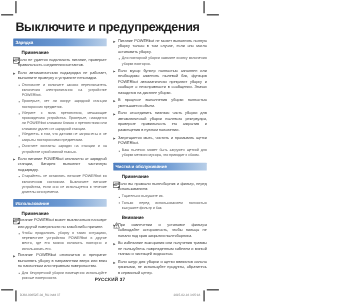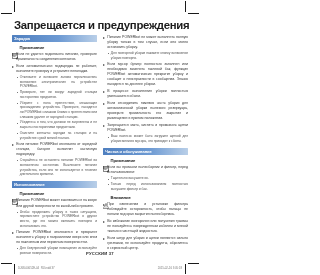--- a/index.html
+++ b/index.html
@@ -98,21 +98,21 @@
 
   <div class="cmark cm-tl-h"></div>
   <div class="cmark cm-tl-v"></div>
   <div class="cmark cm-tr-h"></div>
   <div class="cmark cm-tr-v"></div>
   <div class="cmark cm-bl-h"></div>
   <div class="cmark cm-bl-v"></div>
   <div class="cmark cm-br-h"></div>
   <div class="cmark cm-br-v"></div>
 
-  <div class="title">Запрещается и предупреждения</div>
+  <div class="title">Выключите и предупреждения</div>
 
   <div class="cols">
     <div class="col col-l" id="col-left">
         <div class="sec">
           <div class="sec-bar">
             <span class="sec-label">Зарядка</span>
           </div>
           <div class="blk">
             <div class="adv">
               <span class="adv-ico"><svg viewBox="0 0 12 12" width="6" height="6">

